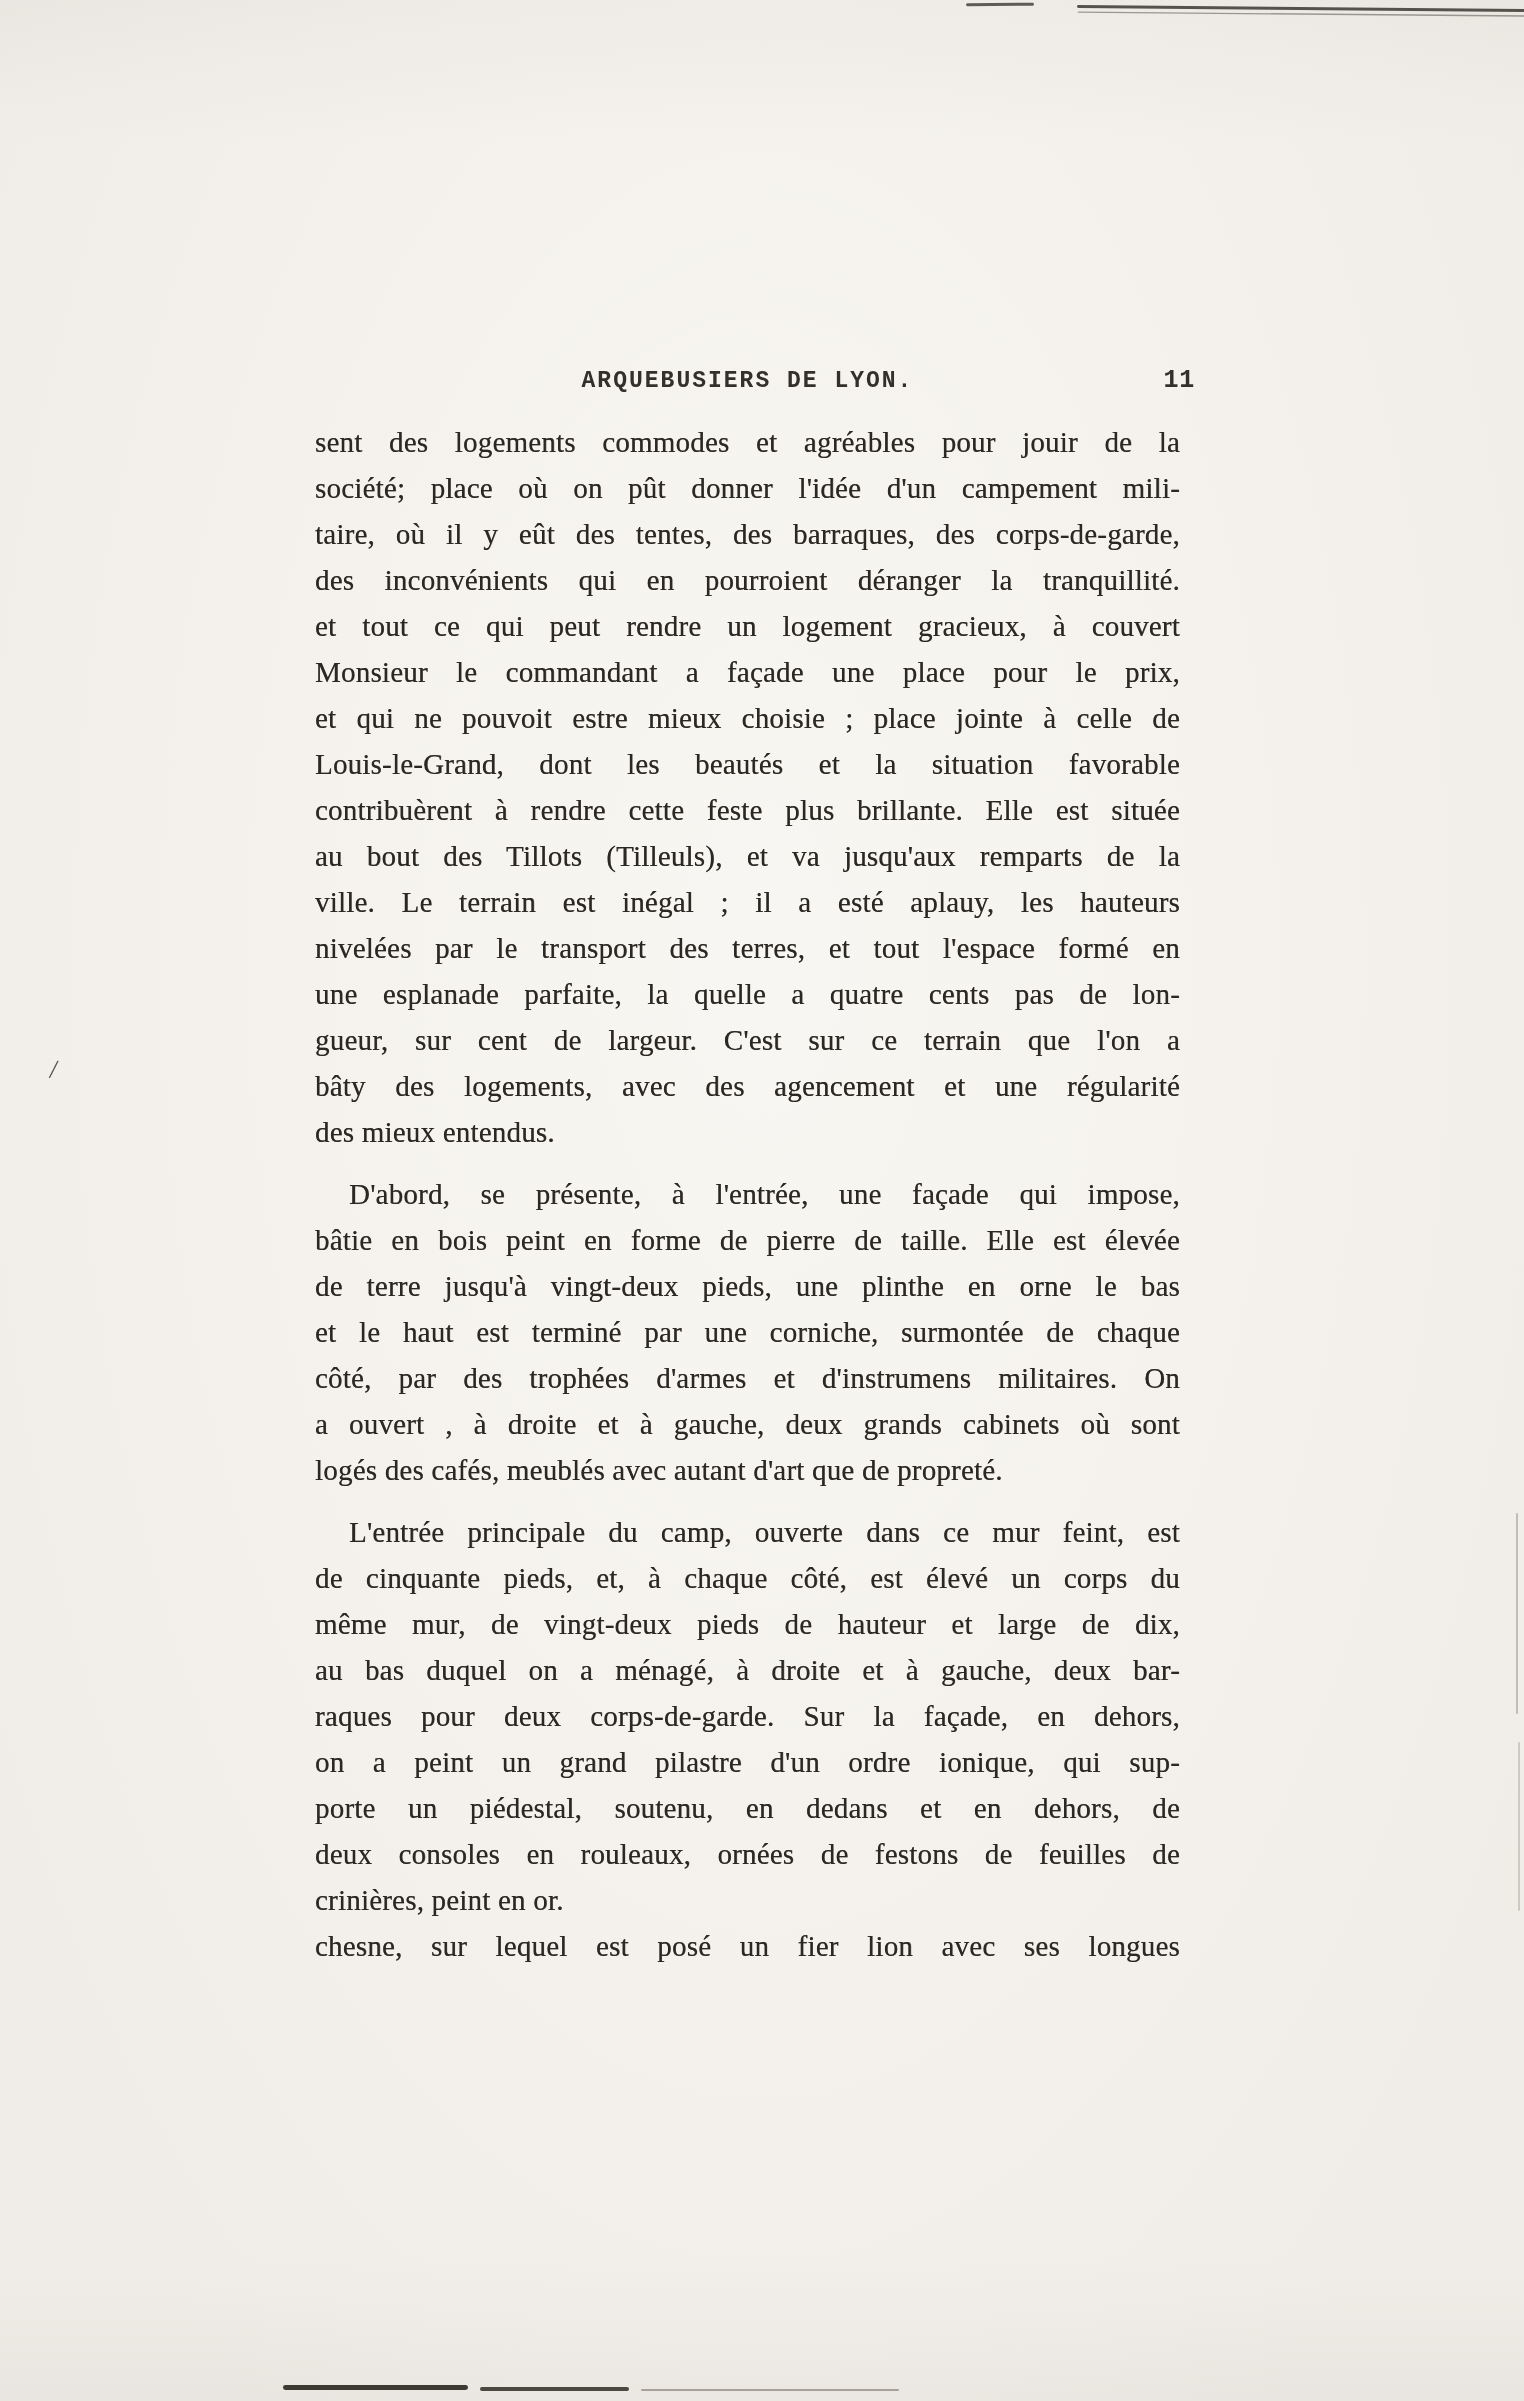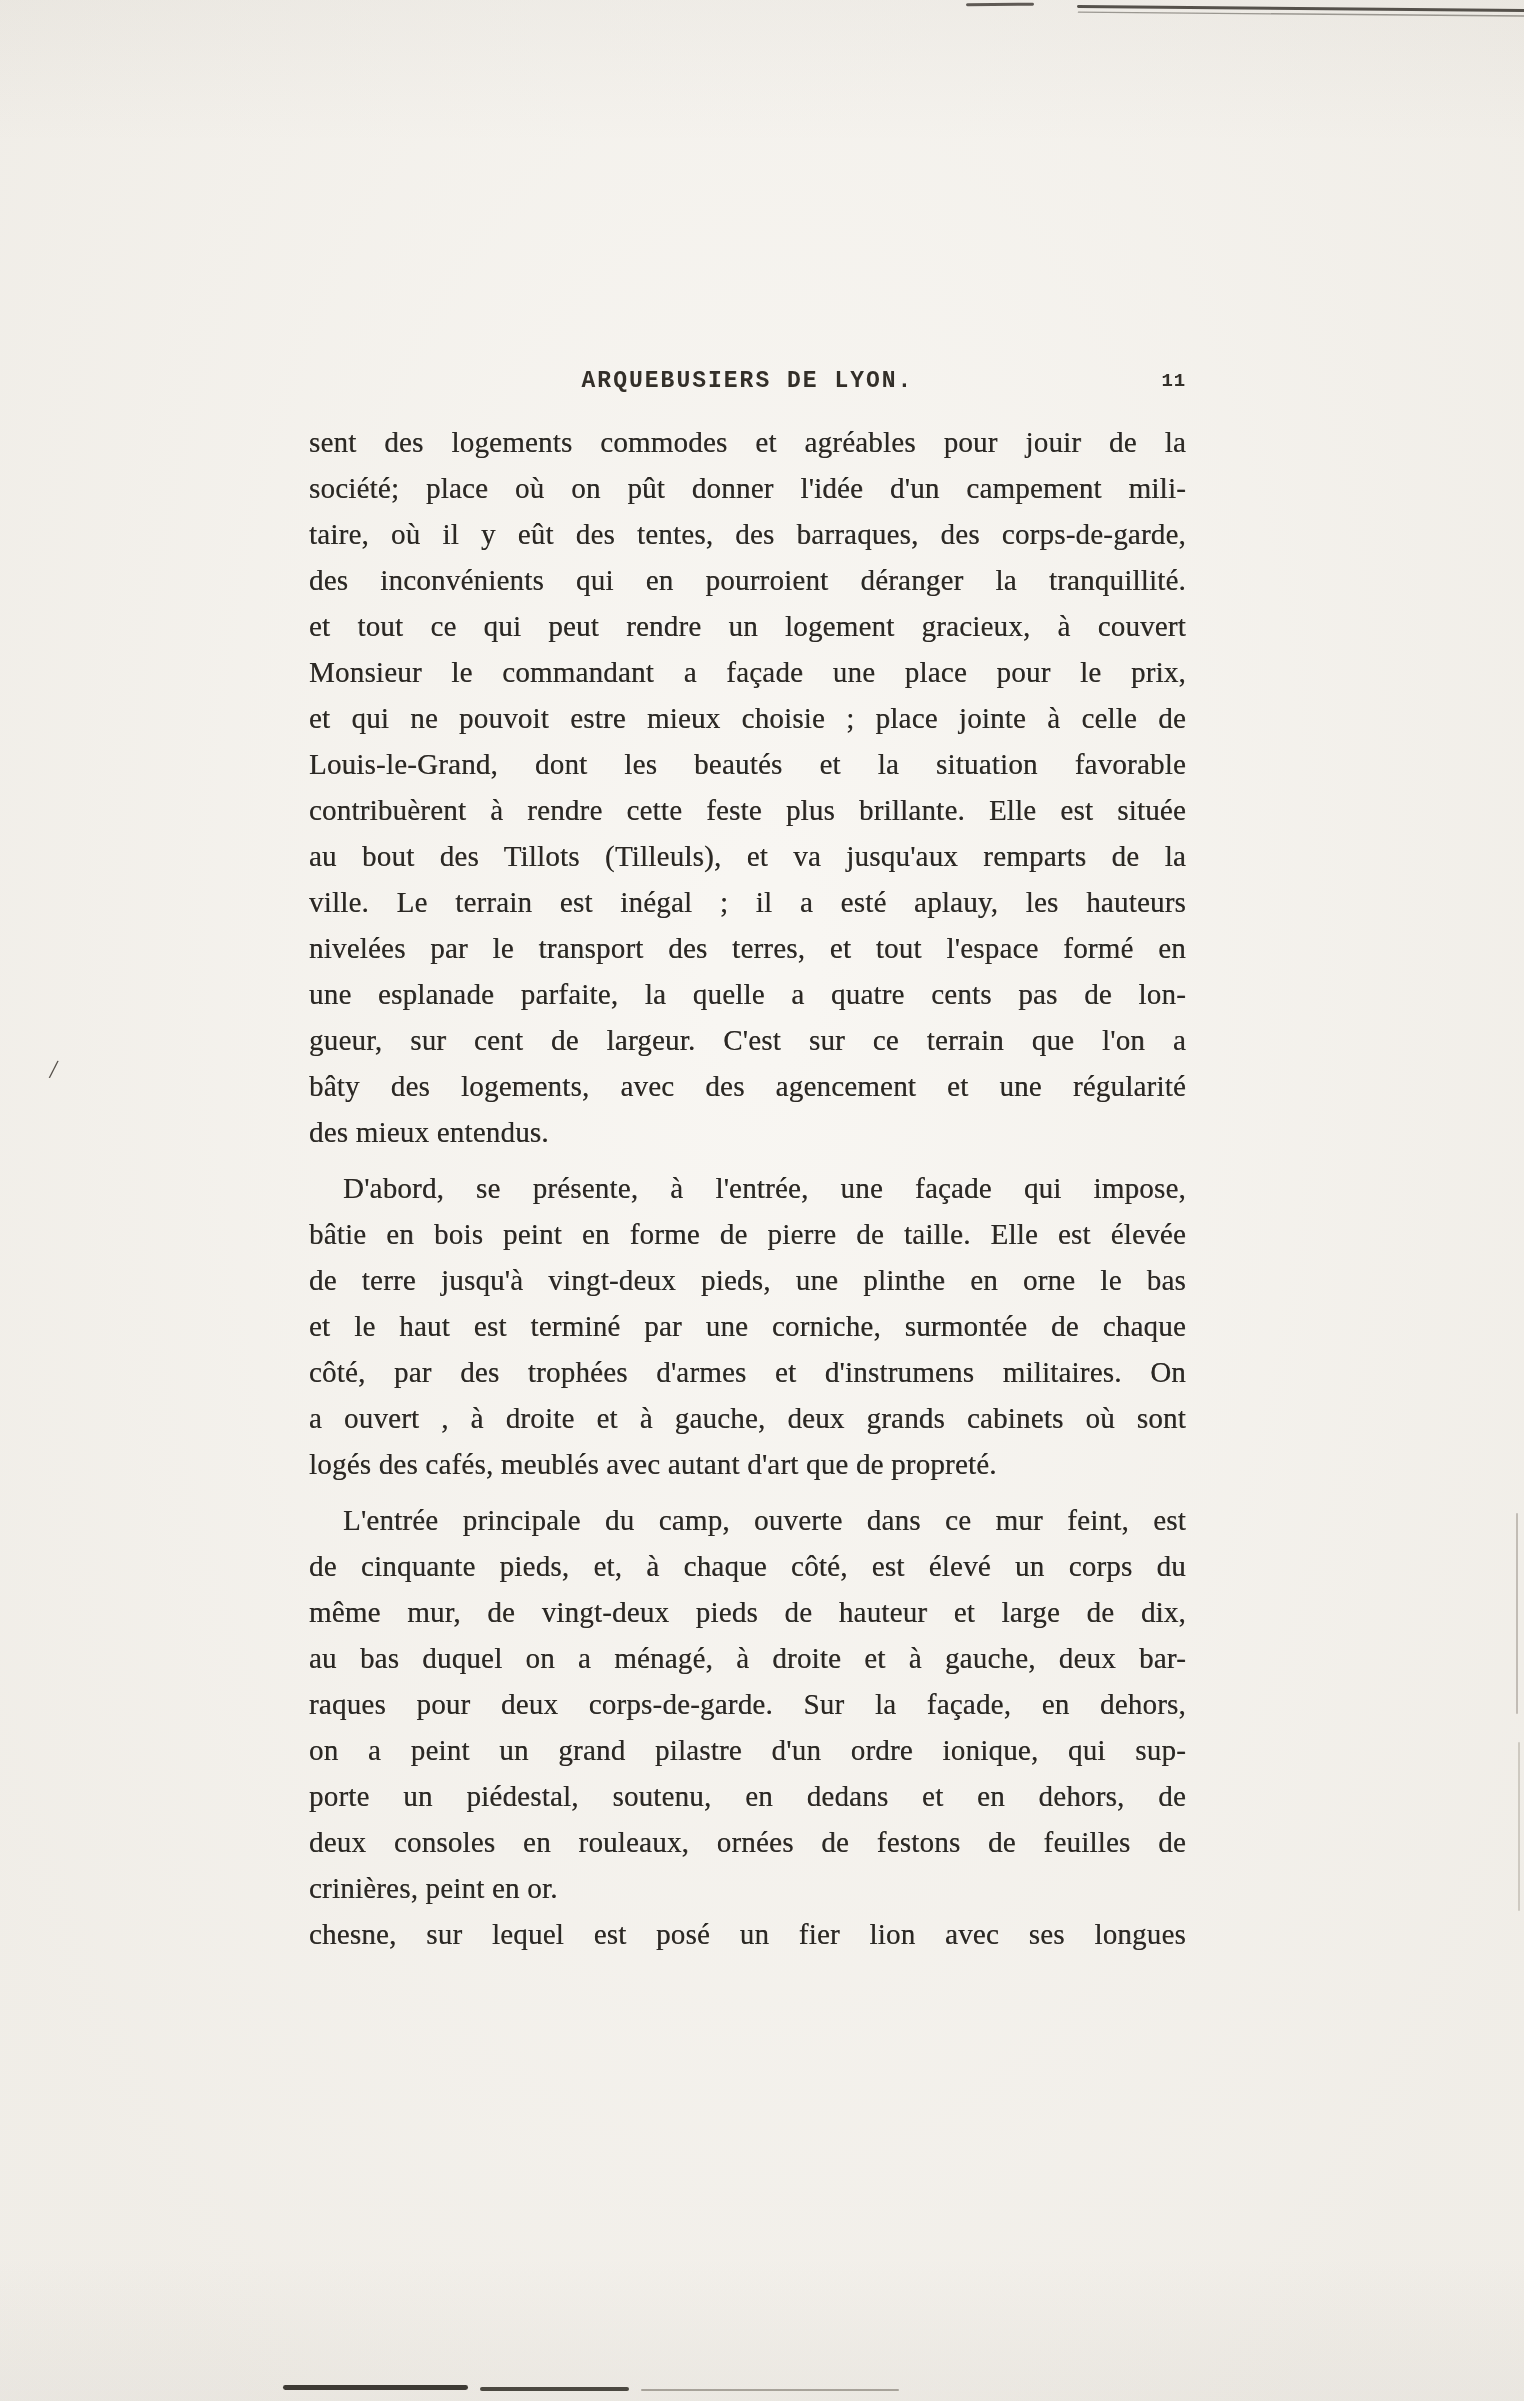--- a/index.html
+++ b/index.html
@@ -79,36 +79,36 @@
     font-family:Liberation Mono, monospace;
   }
   .running-title{
     font-size:23px;
     font-weight:bold;
     letter-spacing:2px;
     color:#332f29;
   }
   .page-number{
     position:absolute;
-    right:10px;top:0;
-    font-size:19px;
+    right:1px;top:0;
+    font-size:25px;
     font-weight:bold;
     letter-spacing:0.8px;
     color:#332f29;
   }
 
   .page-body{
     margin-top:17.7px;
     font-size:29px;
     line-height:46px;
     letter-spacing:0.2px;
     color:var(--ink);
     text-shadow:0.3px 0.2px 0 rgba(43,40,36,.65);
   }
-  .paragraph{margin:10px;}
+  .paragraph{margin:16px;}
   .line{
     text-align:justify;
     text-align-last:justify;
     white-space:normal;
   }
   .line.no-just{
     text-align-last:left;
   }
   .line.indent{
     text-indent:34px;

